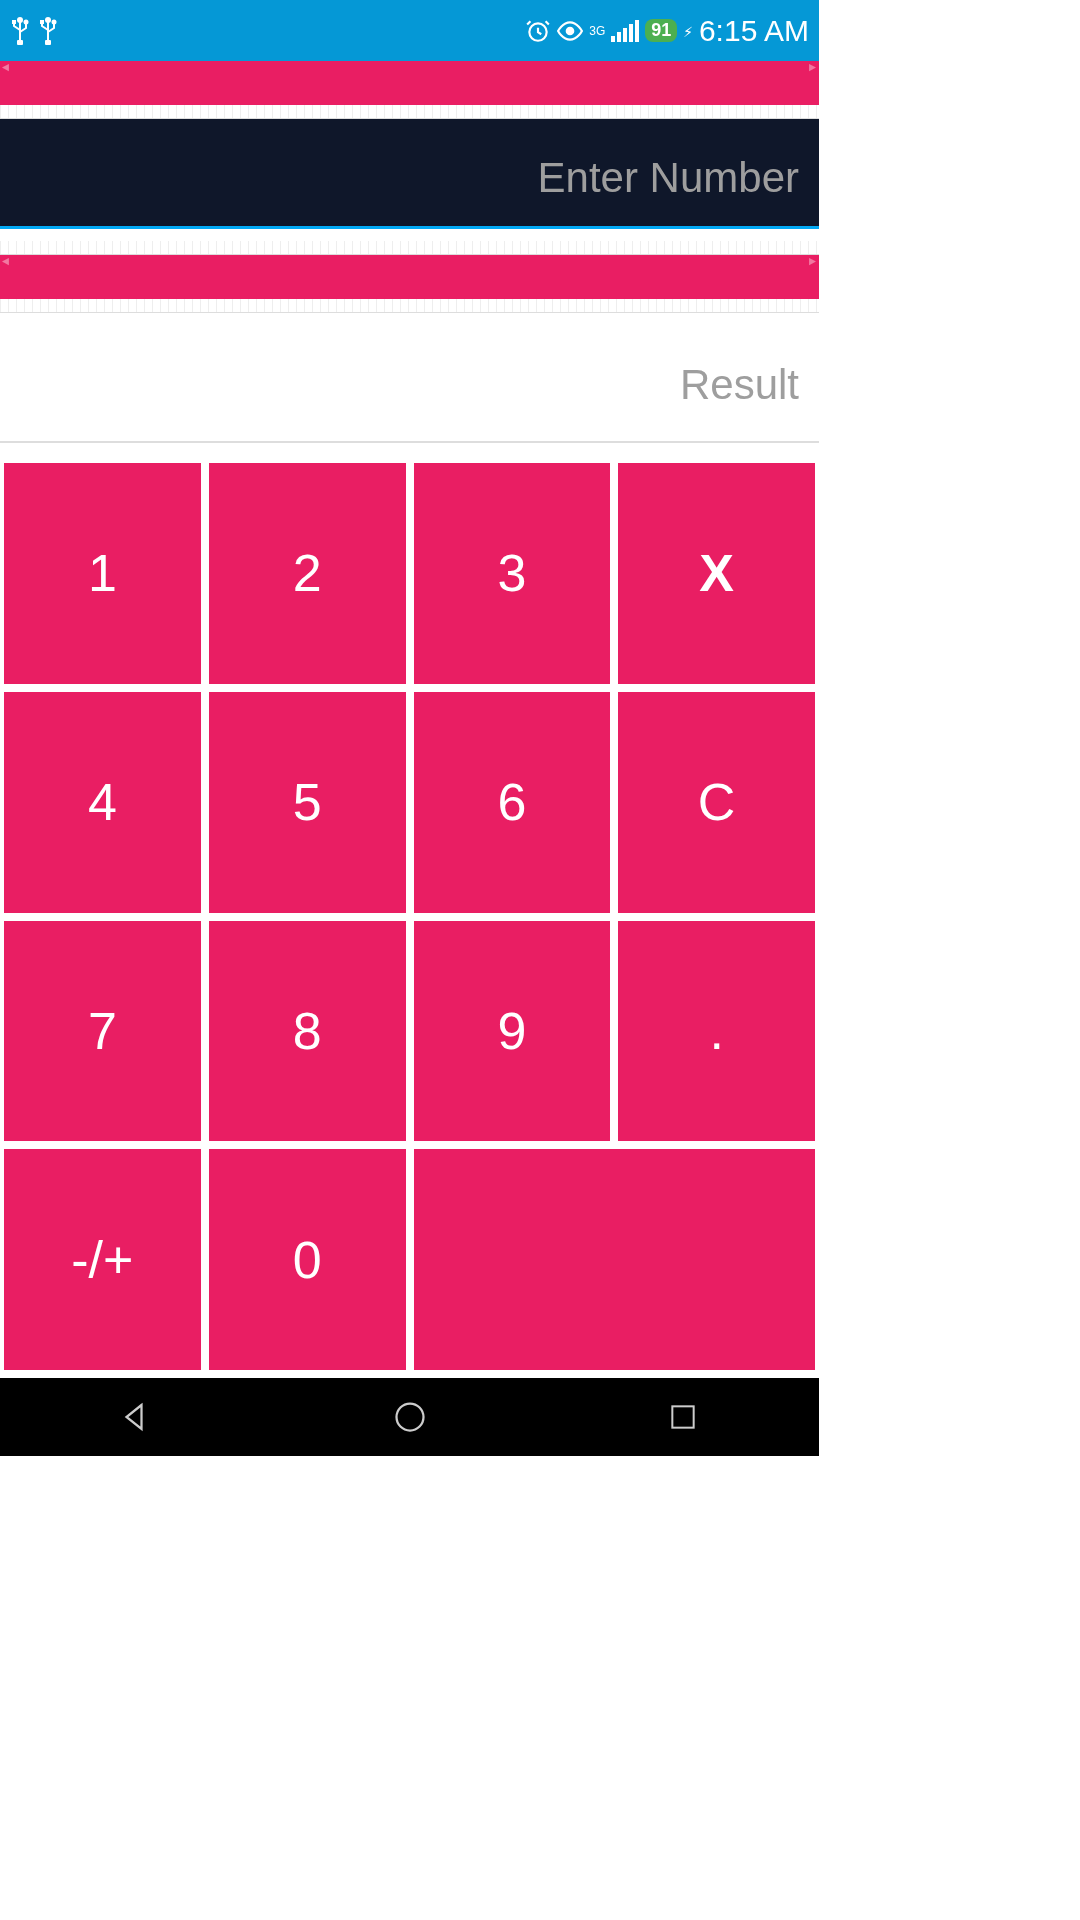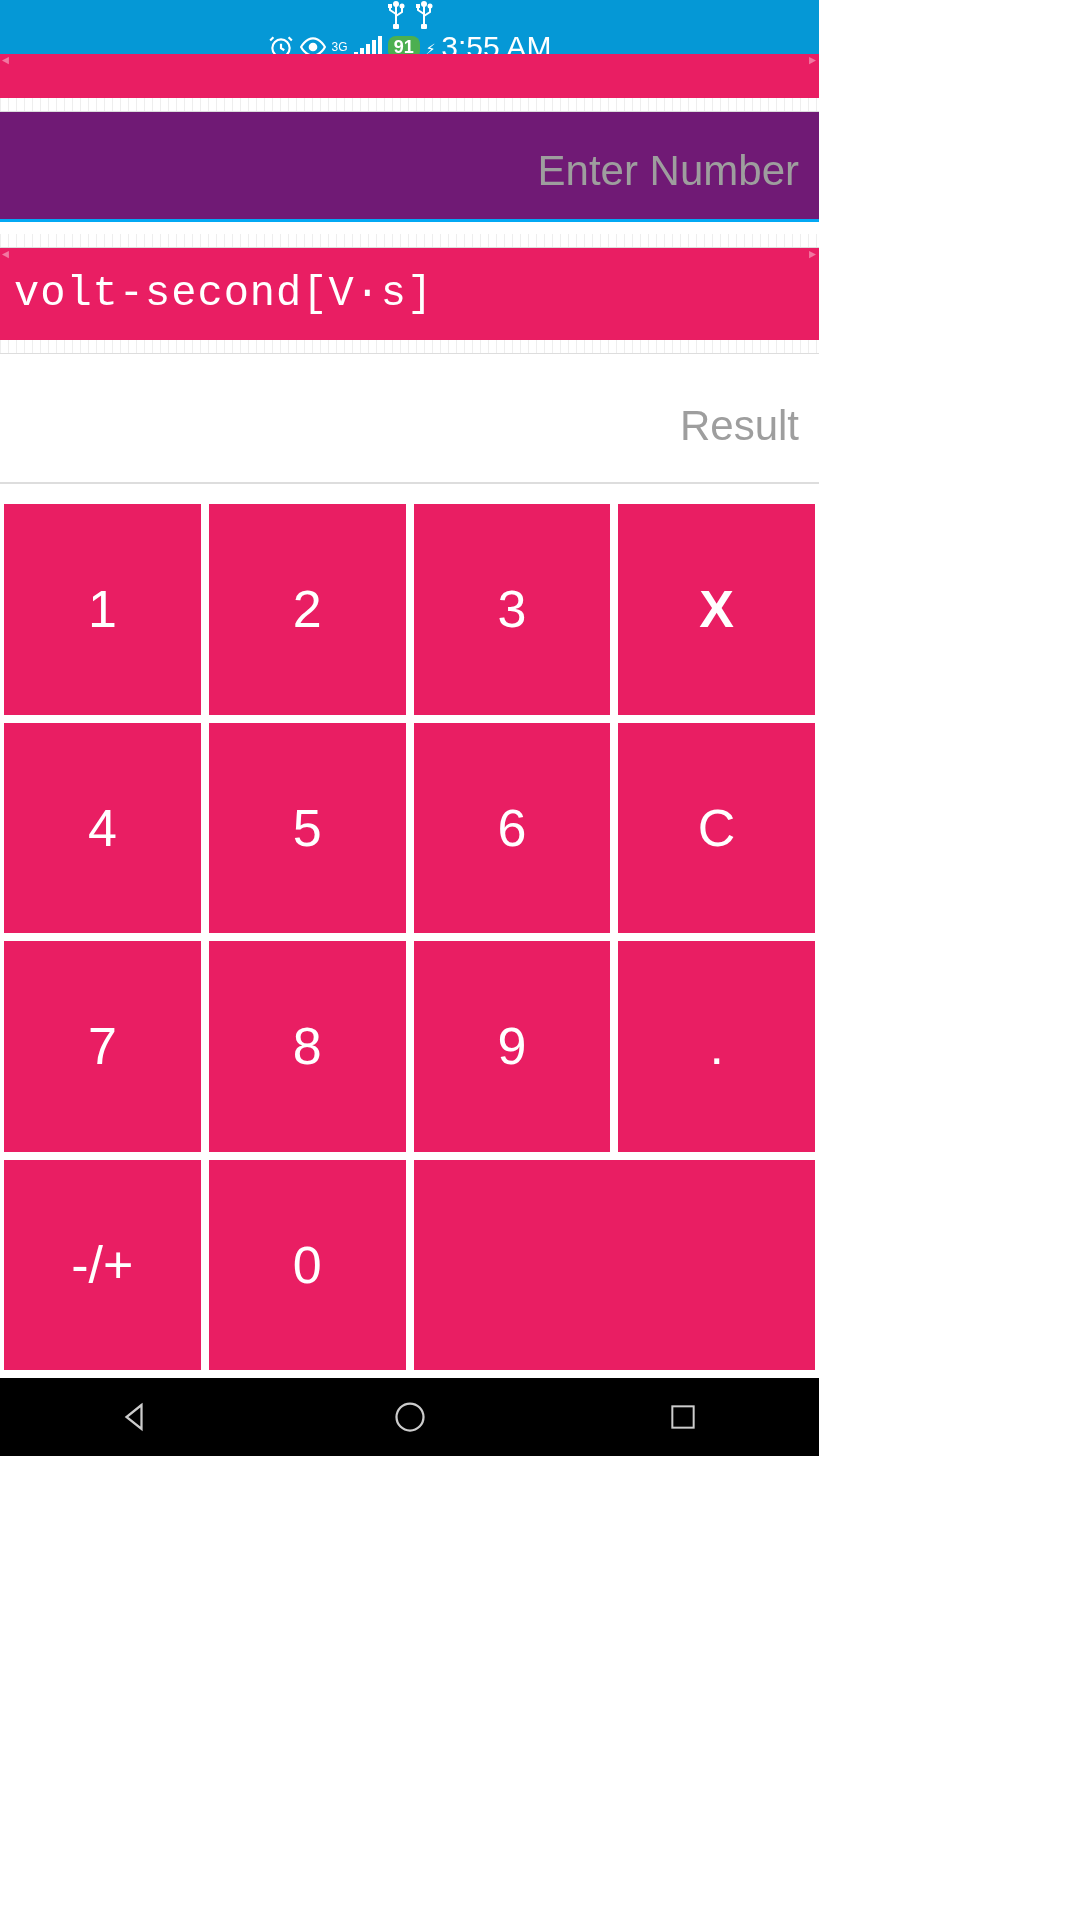--- a/index.html
+++ b/index.html
@@ -10,28 +10,27 @@
     body {
       width: 819px;
       height: 1456px;
       font-family: 'Roboto Mono', 'Courier New', monospace;
       background: #fff;
       display: flex;
       flex-direction: column;
       overflow: hidden;
     }
     .status-bar {
-      height: 54px;
+      height: 61px;
       background: #0598d6;
       display: flex;
       align-items: center;
       justify-content: space-between;
       padding: 0 10px;
       color: #fff;
-      flex-direction: column;
     }
     .status-left {
       display: flex;
       gap: 8px;
       align-items: center;
     }
     .status-right {
       display: flex;
       align-items: center;
       gap: 6px;
@@ -85,21 +84,21 @@
     }
     .chevron {
       position: absolute;
       top: 0;
       color: rgba(255,255,255,0.4);
       font-size: 12px;
     }
     .chevron-left { left: 2px; }
     .chevron-right { right: 2px; }
     .input-field {
-      background: #701a75;
+      background: #0f172a;
       padding: 30px 20px 20px 20px;
       text-align: right;
       font-size: 42px;
       font-family: sans-serif;
       color: #9e9e9e;
       border-bottom: 3px solid #03a9f4;
       min-height: 110px;
       display: flex;
       align-items: center;
       justify-content: flex-end;
@@ -232,41 +231,40 @@
       <span style="height:6px"></span>
         <span style="height:10px"></span>
         <span style="height:14px"></span>
         <span style="height:18px"></span>
         <span style="height:22px"></span>
     </span>
     <span class="battery-badge">
       <span>91</span>
     </span>
     <span style="font-size:16px;">⚡</span>
-    <span class="time">3:55 AM</span>
+    <span class="time">6:15 AM</span>
   </div>
 </div>
 
 <div class="unit-selector">
   <span class="chevron chevron-left">◄</span>
   <span class="chevron chevron-right">►</span>
 </div>
 
 <div class="ruler"></div>
 
 <div class="input-field input-active">
   <span>Enter Number</span>
 </div>
 
 <div class="divider-gap"></div>
 <div class="ruler"></div>
 
 <div class="unit-selector">
   <span class="chevron chevron-left">◄</span>
-  <span>volt-second[V·s]</span>
   <span class="chevron chevron-right">►</span>
 </div>
 
 <div class="ruler"></div>
 
 <div class="result-field">
   <span>Result</span>
 </div>
 
 <div class="spacer"></div>

